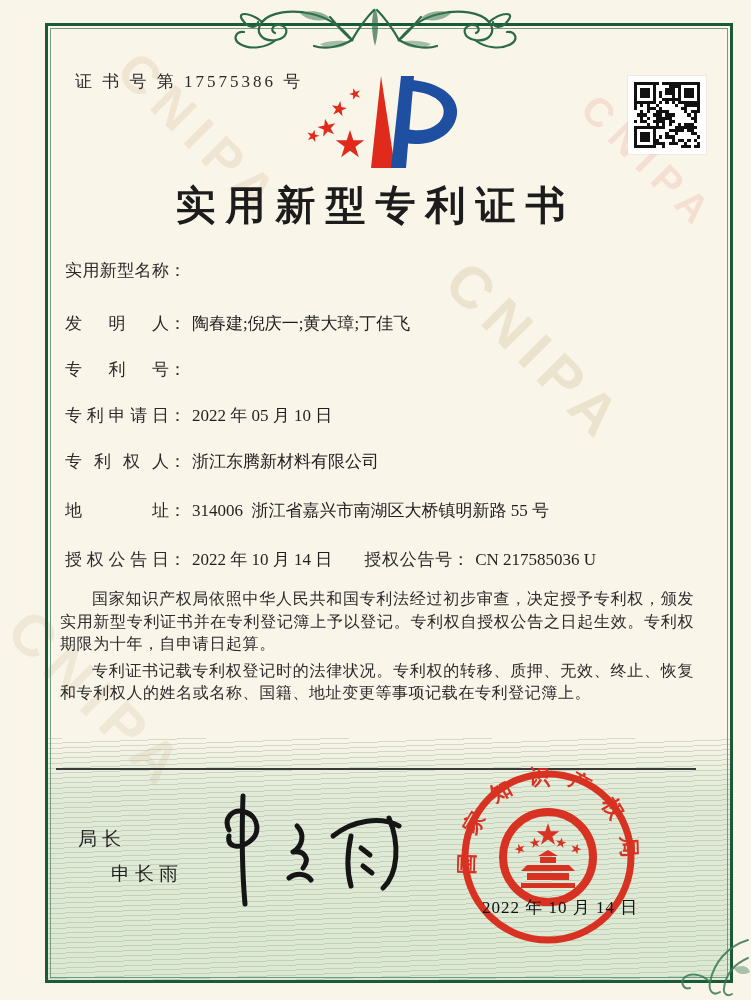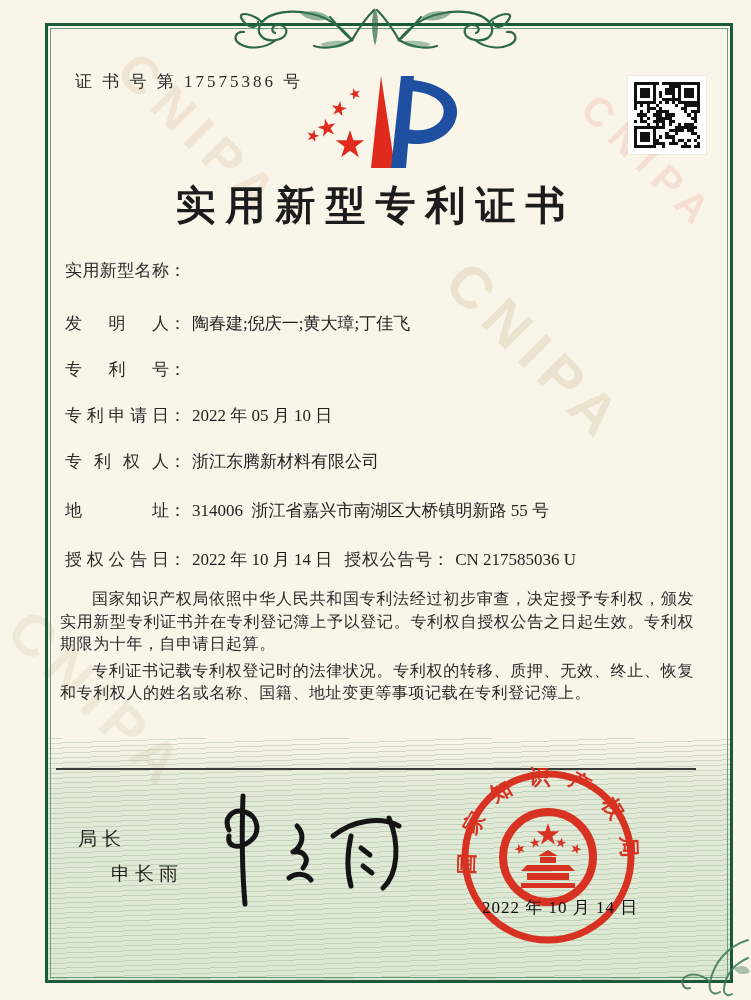--- a/index.html
+++ b/index.html
@@ -39,21 +39,21 @@
   
   .fields{left:65px;top:258px;width:630px;z-index:4;font-size:17px;line-height:25px;}
   .field-row{margin-bottom:21px;display:flex;align-items:baseline;}
   .field-row.gap-lg{margin-bottom:28px;}
   .field-row.gap-md{margin-bottom:24px;}
   .flabel{display:inline-block;width:104px;text-align:justify;text-align-last:justify;
           text-justify:inter-character;color:#2a2a2a;}
   .flabel.short{width:88px;}
   .fcolon{color:#2a2a2a;}
   .fvalue{margin-left:6px;color:#1f1f1f;white-space:pre-wrap;}
-  .grant-second{margin-left:12px;display:flex;align-items:center;}
+  .grant-second{margin-left:32px;display:flex;align-items:center;}
 
   
   .paras{left:60px;top:588px;width:634px;z-index:4;}
   .paras p{margin:0 0 4px 0;font-size:16px;line-height:22.5px;letter-spacing:.6px;
            text-indent:2em;text-align:justify;color:#2b2b2b;}
 
   .sep-line{left:56px;top:768px;width:640px;height:2px;background:#3a3a3a;z-index:4;}
 
   
   .signer-title{left:78px;top:826px;z-index:4;font-family:"Liberation Sans","DejaVu Sans",sans-serif;

